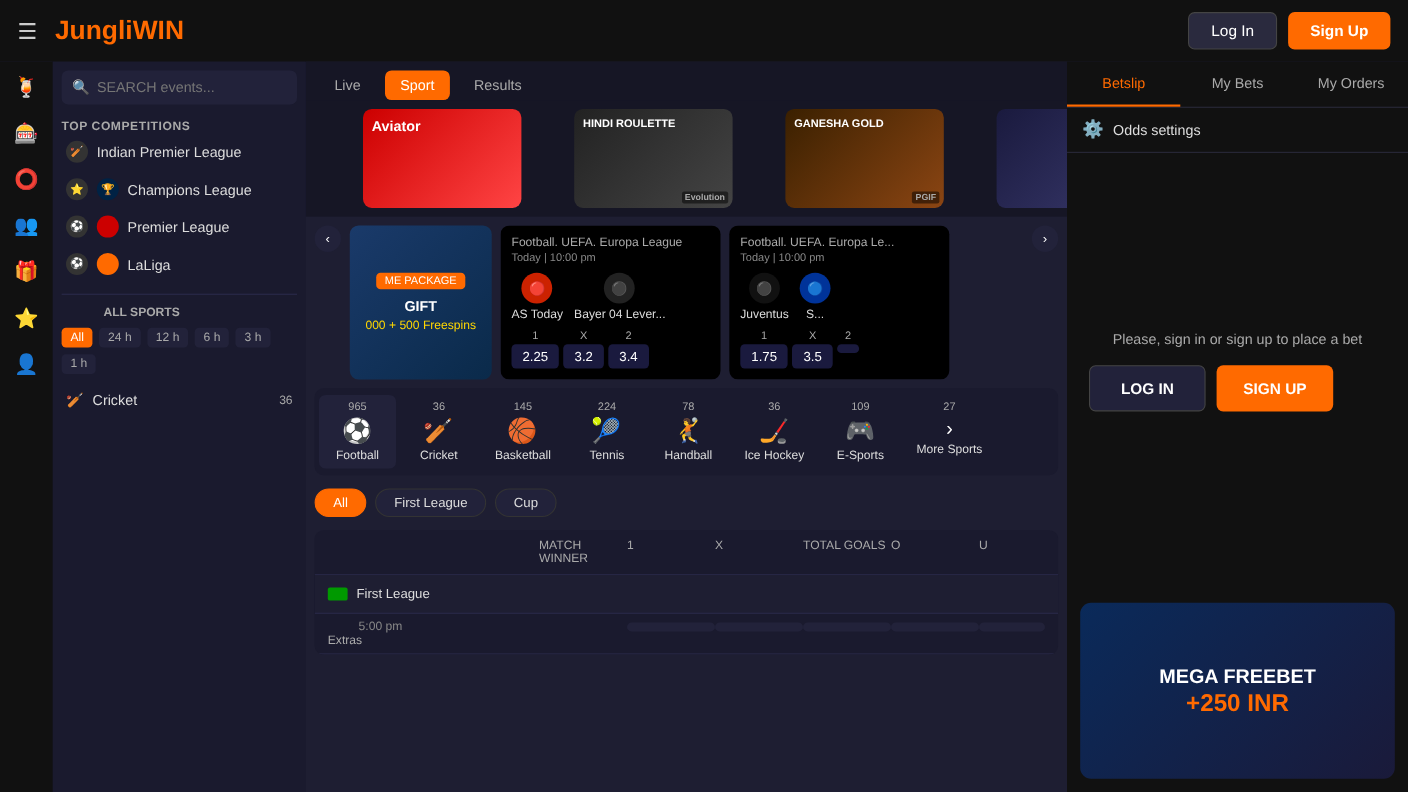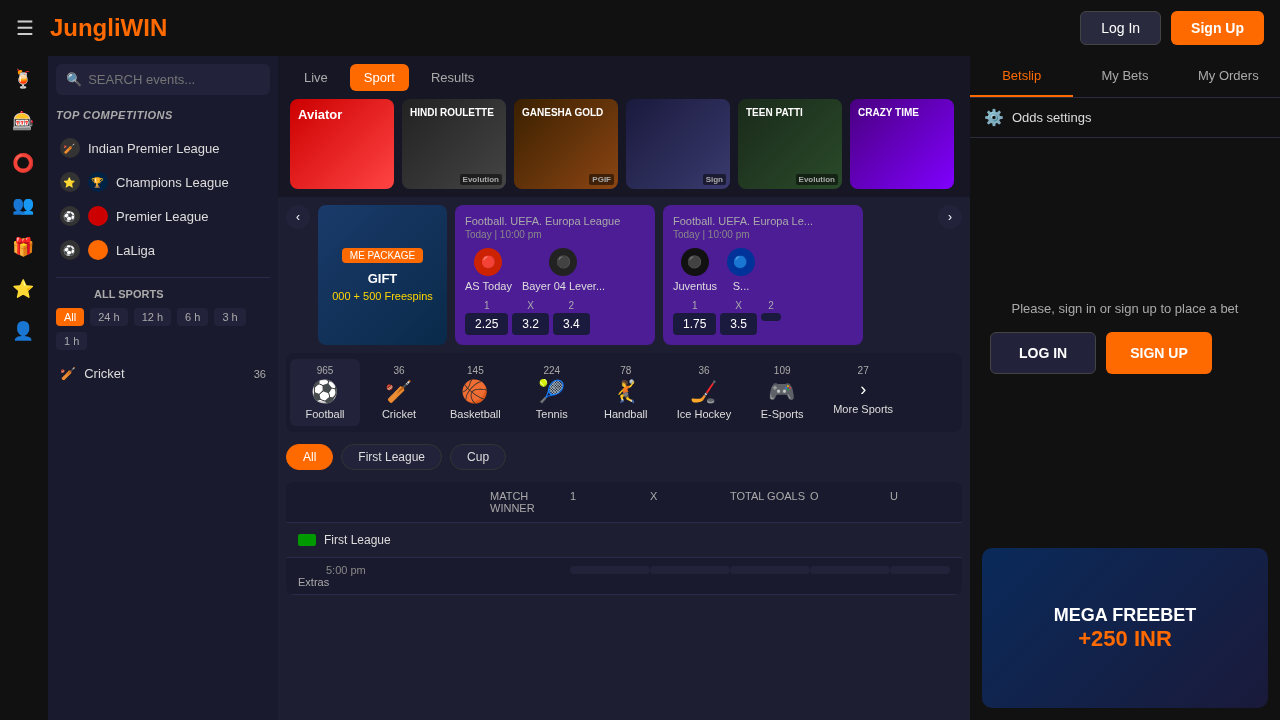--- a/index.html
+++ b/index.html
@@ -105,23 +105,22 @@
       font-size: 13px;
       outline: none;
       width: 100%;
     }
     .search-icon { color: #aaa; margin-right: 6px; font-size: 13px; }
 
     .section-title {
       font-size: 11px;
       color: #aaa;
       font-weight: bold;
-      margin-bottom: 10px;
+      margin-bottom: 0;
       letter-spacing: 0.5px;
-      font-style: italic;
     }
 
     .comp-item {
       display: flex;
       align-items: center;
       gap: 8px;
       padding: 7px 4px;
       border-radius: 4px;
       cursor: pointer;
       font-size: 13px;
@@ -188,34 +187,35 @@
     
     .games-carousel {
       display: flex;
       gap: 8px;
       padding: 8px 12px;
       background: #161625;
       overflow-x: hidden;
       flex-shrink: 0;
     }
     .game-card {
-      width: 104px;
+      width: 144px;
       height: 90px;
       border-radius: 8px;
       flex-shrink: 0;
       display: flex;
       align-items: flex-end;
       justify-content: center;
       padding: 6px;
       cursor: pointer;
       position: relative;
       overflow: hidden;
       font-size: 11px;
       font-weight: bold;
       color: #fff;
+      margin-left: 40px;
     }
     .game-card-aviator { background: linear-gradient(135deg, #cc0000, #ff4444); }
     .game-card-roulette { background: linear-gradient(135deg, #222, #444); }
     .game-card-ganesha { background: linear-gradient(135deg, #3a2000, #8b4513); }
     .game-card-baccarat { background: linear-gradient(135deg, #1a1a3e, #3a3a6e); }
     .game-card-teenpatti { background: linear-gradient(135deg, #1a2a1a, #2a4a2a); }
     .game-card-crazytime { background: linear-gradient(135deg, #4a0080, #8000ff); }
     .provider-tag {
       position: absolute;
       bottom: 4px;
@@ -295,21 +295,21 @@
     .promo-sub { font-size: 11px; color: #ffd700; }
 
     .matches-scroll {
       flex: 1;
       display: flex;
       gap: 8px;
       overflow-x: hidden;
     }
 
     .match-card {
-      background: #4c1d95;
+      background: #000000;
       border-radius: 8px;
       padding: 10px;
       min-width: 200px;
       flex-shrink: 0;
     }
     .match-league {
       font-size: 11px;
       color: #aaa;
       margin-bottom: 2px;
     }

